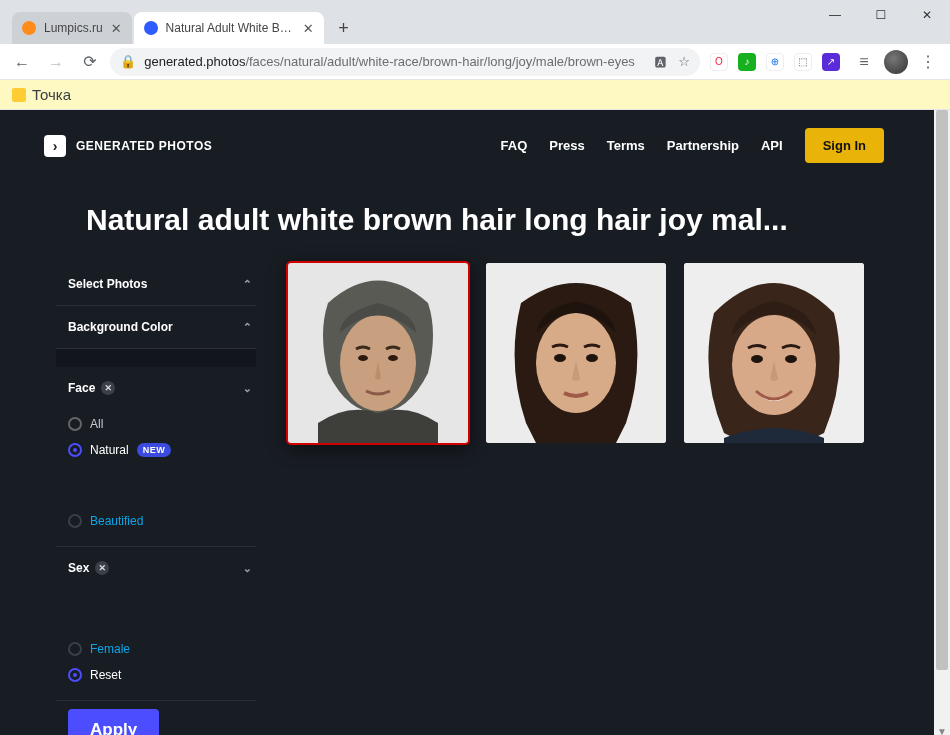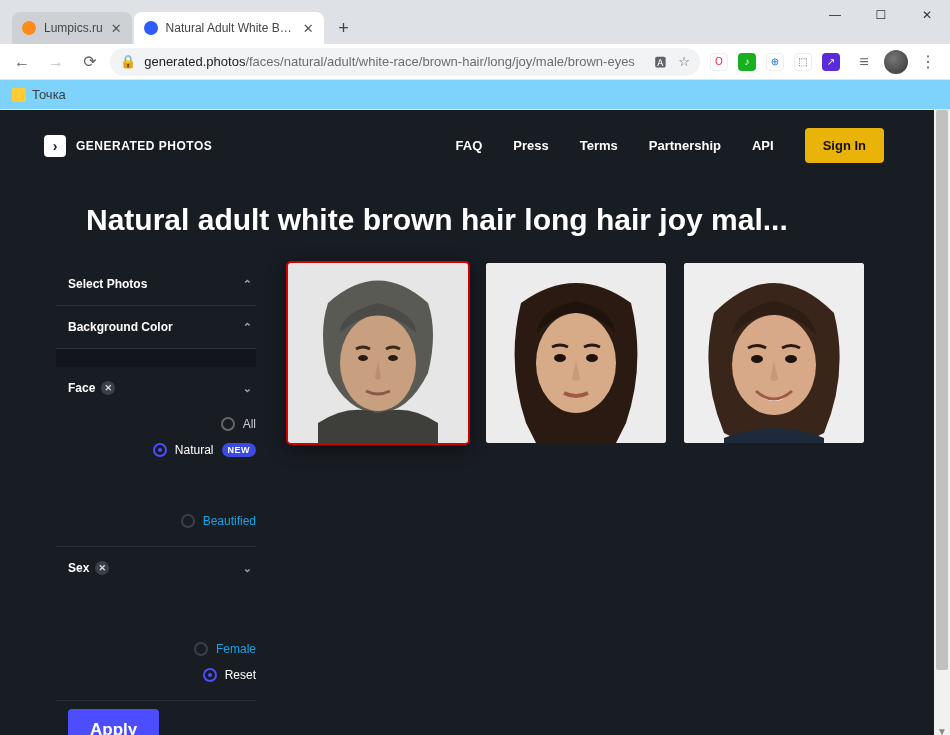--- a/index.html
+++ b/index.html
@@ -20,53 +20,53 @@
   .addrrow { height:36px; background:#fff; display:flex; align-items:center; padding:0 8px; gap:6px; border-bottom:1px solid #e5e5e5;}
   .navicon { width:28px; height:28px; display:flex; align-items:center; justify-content:center; color:#5f6368; border-radius:50%;}
   .addrbar { flex:1; height:28px; background:#f1f3f4; border-radius:14px; display:flex; align-items:center; padding:0 10px; font-size:13px; color:#202124; gap:8px; position:relative;}
   .addrbar .lock { color:#5f6368;}
   .addrbar .url { flex:1; white-space:nowrap; overflow:hidden;}
   .addrbar .url .path { color:#6d6d6d;}
   .addrbar .righticons { display:flex; gap:12px; align-items:center; color:#5f6368;}
   .exticons { display:flex; gap:10px; align-items:center; padding:0 4px;}
   .ext { width:18px; height:18px; border-radius:4px; display:flex; align-items:center; justify-content:center; font-size:10px; color:#fff;}
 
-  .bookrow { height:30px; background:#7dd3fc; display:flex; align-items:center; padding:0 12px; font-size:13px; color:#3c4043; gap:6px; border-bottom:1px solid #e5e5e5;}
+  .bookrow { height:30px; background:#fef9c3; display:flex; align-items:center; padding:0 12px; font-size:15px; color:#3c4043; gap:6px; border-bottom:1px solid #e5e5e5;}
   .bookrow .bicon { width:14px; height:14px; background:#ffcc33; border-radius:2px;}
 
   
   .viewport { position:relative; height:calc(735px - 40px - 36px - 30px); background:#181c23; overflow:hidden;}
   .scrollbar-v { position:absolute; right:0; top:0; bottom:0; width:16px; background:#f1f1f1;}
   .scrollbar-v .thumb{ position:absolute; left:2px; right:2px; top:0; height:560px; background:#c1c1c1; border-radius:2px;}
   .scrollbar-v .arrow{ position:absolute; left:0; right:0; height:16px; display:flex; align-items:center; justify-content:center; color:#888; font-size:10px;}
   .scrollbar-v .arrow.top{ top:0;}
   .scrollbar-v .arrow.bot{ bottom:0;}
 
   .page { padding: 0 16px 0 0; }
 
   .topbar { display:flex; align-items:center; justify-content:space-between; padding:18px 50px 18px 44px;}
   .logo { display:flex; align-items:center; gap:10px;}
   .logo .mark { width:22px; height:22px; background:#fff; border-radius:4px; display:flex; align-items:center; justify-content:center; color:#181c23; font-weight:900; font-size:14px;}
   .logo .text { color:#fff; font-weight:800; font-size:12px; letter-spacing:0.5px;}
-  .navlinks { display:flex; align-items:center; gap:31px;text-align:right;}
+  .navlinks { display:flex; align-items:center; gap:22px;text-align:right;}
   .navlinks a { color:#fff; font-size:13px; font-weight:700; text-decoration:none;}
   .signin { background:#eab308; color:#111; font-weight:700; font-size:13px; padding:10px 18px; border-radius:4px;}
 
   .pageTitle { color:#fff; font-size:30px; font-weight:900; padding: 22px 0 26px 86px;}
 
   .content { display:flex; padding-left:56px; gap:32px;}
 
   .sidebar { width:200px; color:#fff; position:relative;}
   .section { border-bottom:1px solid #2a2e36;}
   .sectHead { display:flex; align-items:center; justify-content:space-between; padding:14px 4px 14px 12px; font-size:12px; font-weight:800;}
   .sectHead .chev { color:#9aa0a6; font-size:11px;}
   .sectHead .lbl { display:flex; align-items:center; gap:6px;}
   .clearx { width:14px; height:14px; border-radius:50%; background:#3a3f48; display:inline-flex; align-items:center; justify-content:center; font-size:9px; color:#ddd;}
   .options { padding: 2px 0 12px 12px;}
-  .opt { display:flex; align-items:center; gap:8px; padding:6px 0; font-size:12px; color:#c7cad0;justify-content:flex-end;}
+  .opt { display:flex; align-items:center; gap:8px; padding:6px 0; font-size:12px; color:#c7cad0;}
   .opt.selected { color:#fff;}
   .radio { width:14px; height:14px; border-radius:50%; border:2px solid #666; flex-shrink:0; position:relative;}
   .opt.selected .radio { border-color:#4b4dff;}
   .opt.selected .radio::after { content:""; position:absolute; inset:3px; border-radius:50%; background:#4b4dff;}
   .badge { background:#3c4bdf; color:#fff; font-size:9px; font-weight:700; padding:2px 6px; border-radius:8px; letter-spacing:0.5px;}
   .opt.dim { color:#0ea5e9;margin-top:45px;}
   .opt.dim .radio{ border-color:#3a3f48;}
 
   .divider-thick { height:18px; background:#12151b; margin:0 -0px;}
 

